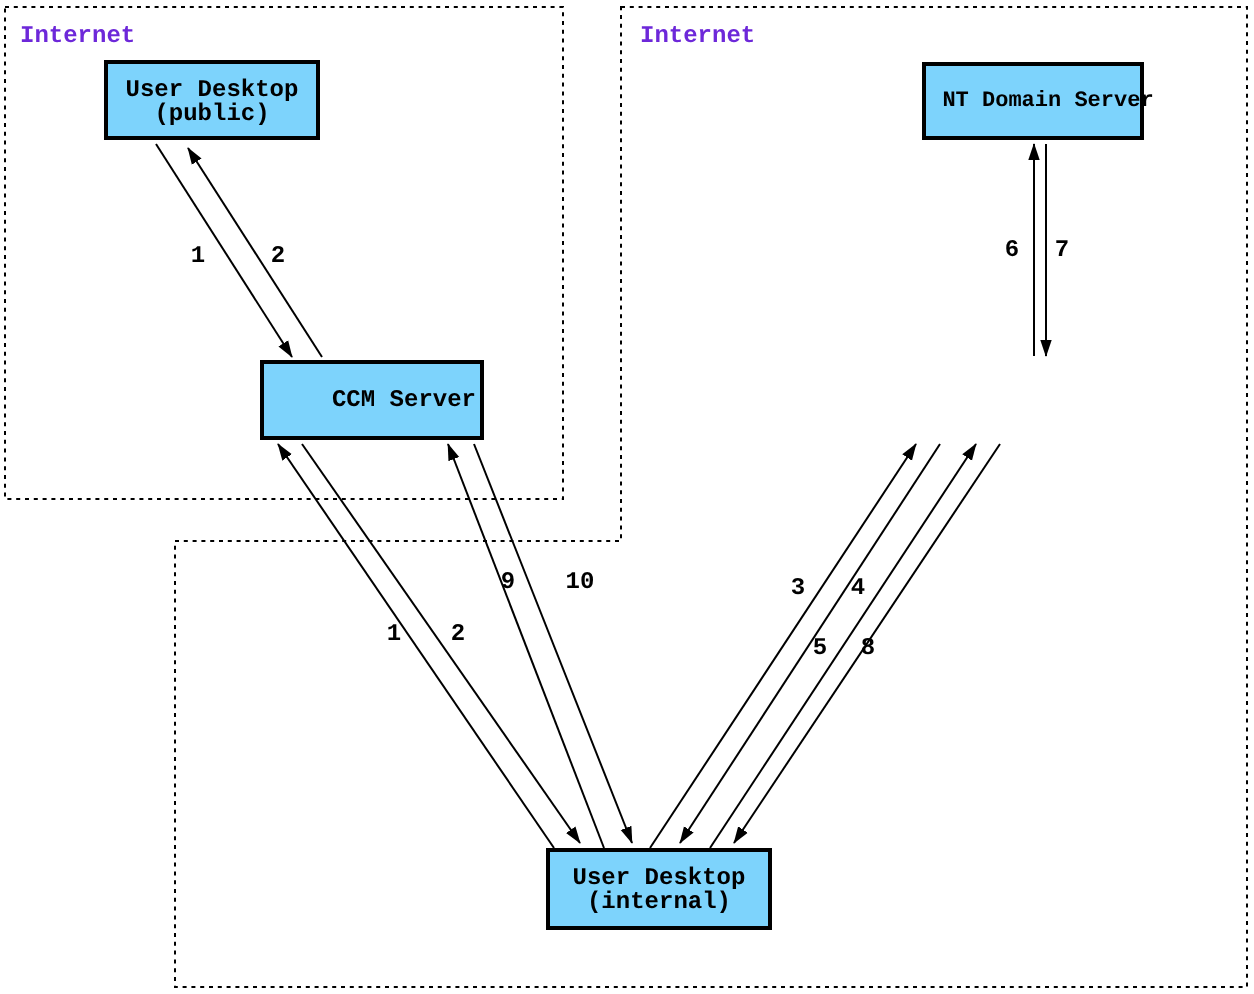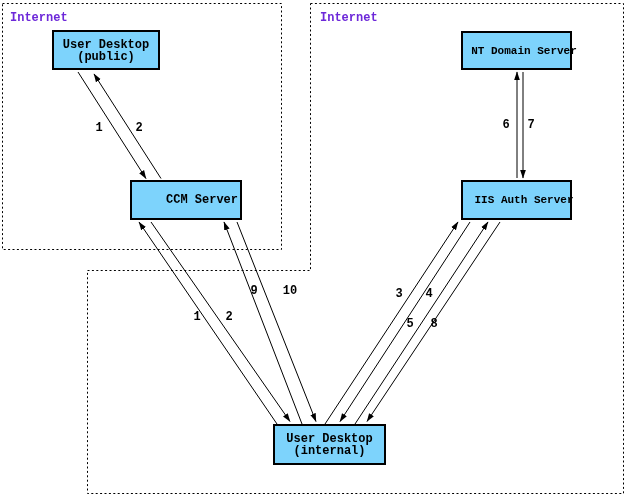--- a/index.html
+++ b/index.html
@@ -129,22 +129,19 @@
   </div>
 
   <div class="node" style="left:130px; top:180px; width:112px; height:40px;padding-left:32px;">
     <div class="node-title">CCM Server</div>
   </div>
 
   <div class="node" style="left:461px; top:31px; width:111px; height:39px;">
     <div class="node-title tight">NT Domain Server</div>
   </div>
 
-  <div class="node" style="left:461px; top:180px; width:111px; height:40px;">
-    <div class="node-title tight">IIS Auth Server</div>
-  </div>
 
   <div class="node" style="left:273px; top:424px; width:113px; height:41px;">
     <div class="node-title">User Desktop</div>
     <div class="node-sub">(internal)</div>
   </div>
 
 </div>
 
 </body></html>

